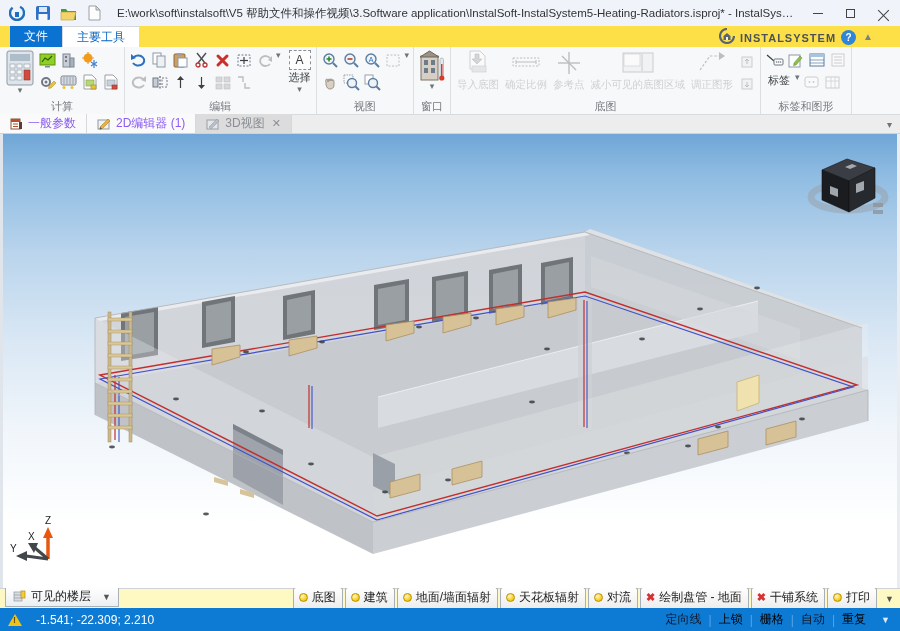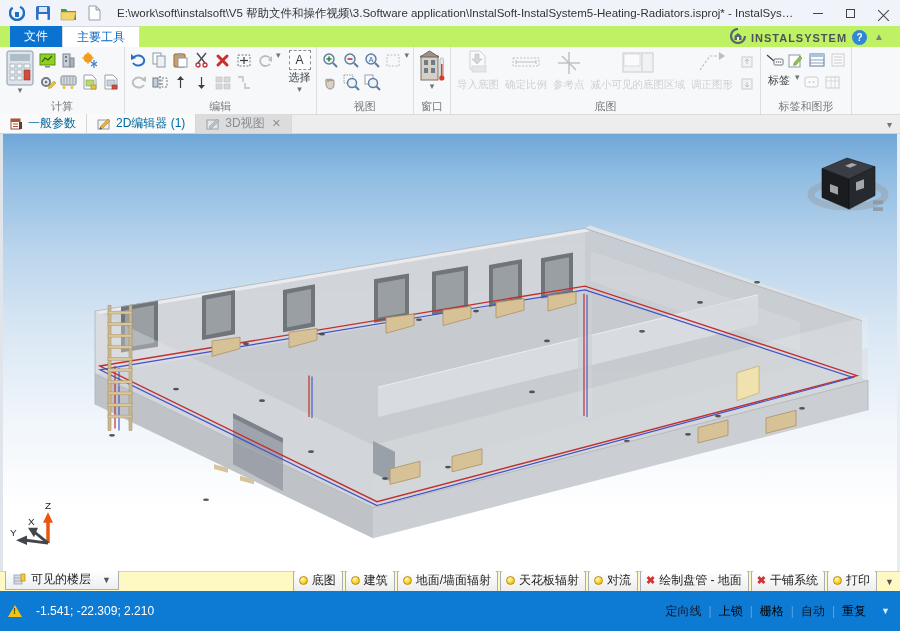--- a/index.html
+++ b/index.html
@@ -14,26 +14,26 @@
 .win-controls { display: flex; height: 26px; }
 .win-controls .wbtn { width: 33px; height: 26px; display: flex; align-items: center; justify-content: center; color: #444; }
 .wbtn .minbar { width: 10px; height: 1px; background: #444; display: block; }
 .wbtn .maxbox { width: 9px; height: 9px; border: 1px solid #444; display: block; }
 .wbtn .closex { position: relative; width: 11px; height: 11px; display: block; }
 .wbtn .closex::before, .wbtn .closex::after { content: ""; position: absolute; left: 5px; top: 0; width: 1px; height: 15px; background: #444; }
 .wbtn .closex::before { transform: rotate(45deg); }
 .wbtn .closex::after { transform: rotate(-45deg); }
 
 
-.tabrow { height: 21px; background: #bef264; display: flex; align-items: flex-end; flex: none; }
+.tabrow { height: 21px; background: #fde047; display: flex; align-items: flex-end; flex: none; }
 .rtab { height: 21px; padding: 3px 14px; font-size: 12px; display: flex; align-items: center; }
 .rtab.file { background: #0a72d0; color: #fff; margin-left: 10px; }
 .rtab.active { background: #ffffff; color: #0a66c2; border: 1px solid #d3d8de; border-bottom: none; }
 .tabrow-spacer { flex: 1; }
-.brandbox { display: flex; align-items: center; gap: 5px; padding-right: 10px; }
+.brandbox { display: flex; align-items: center; gap: 5px; padding-right: 21px; }
 .brandname { font-size: 11px; letter-spacing: 1px; color: #4c5358; font-weight: bold; }
 .helpdot { width: 15px; height: 15px; border-radius: 50%; background: #2f86d6; color: #fff; font-size: 10px; font-weight: bold; display: flex; align-items: center; justify-content: center; }
 .collapse-caret { color: #7a8085; font-size: 10px; padding: 0 6px 2px 2px; }
 
 
 .ribbon { height: 68px; background: #f7f8fa; border-bottom: 1px solid #d9dcdf; display: flex; flex: none; }
 .rgroup { border-right: 1px solid #dcdfe2; display: flex; flex-direction: column; padding: 2px 3px 0 3px; }
 .gicons { flex: 1; display: flex; align-items: flex-start; }
 .glabel { height: 15px; text-align: center; color: #75797d; font-size: 11px; line-height: 14px; }
 .ic { width: 19px; height: 18px; display: flex; align-items: center; justify-content: center; }
@@ -43,21 +43,21 @@
 .irow { display: flex; gap: 2px; }
 .caret { color: #6f7478; font-size: 9px; line-height: 8px; text-align: center; }
 .bigbtn { display: flex; flex-direction: column; align-items: center; justify-content: flex-start; padding: 1px 2px; }
 .capbtn { display: flex; flex-direction: column; align-items: center; justify-content: flex-start; padding: 1px 3px; font-size: 10.5px; color: #9b9fa3; }
 .capbtn .cap { margin-top: 2px; white-space: nowrap; }
 .selbtn { display: flex; flex-direction: column; align-items: center; margin-left: 5px; padding: 1px 2px; color: #3c4043; font-size: 11px; }
 .selbox { width: 22px; height: 20px; border: 1px dashed #8a9097; display: flex; align-items: center; justify-content: center; font-size: 12px; color: #3c4043; background: #fdfdfd; }
 
 
 .doctabs { height: 19px; background: #ededee; display: flex; align-items: flex-end; border-bottom: 1px solid #cfd3d7; flex: none; }
-.dtab { height: 19px; display: flex; align-items: center; gap: 5px; padding: 0 10px; font-size: 12px; background: #fafafa; border-right: 1px solid #d6d9dc; color: #0369a1; }
+.dtab { height: 19px; display: flex; align-items: center; gap: 5px; padding: 0 10px; font-size: 12px; background: #fafafa; border-right: 1px solid #d6d9dc; color: #8b5cf6; }
 .dtab.current { background: #dcdcdd; color: #8a8f94; }
 .dtab .tclose { color: #8a8f94; font-size: 11px; margin-left: 2px; }
 .dtabs-spacer { flex: 1; }
 .dtabs-caret { color: #6f7478; font-size: 10px; padding: 0 8px 3px 0; }
 
 
 .viewport { flex: 1; position: relative; border-left: 3px solid #e0e5eb; border-right: 3px solid #e9edf2;
   background: linear-gradient(180deg, #6fa6d6 0%, #8fbce2 9%, #b9d4ec 26%, #d9e7f4 45%, #f1f6fb 66%, #ffffff 86%); }
 .viewport svg.scene { position: absolute; inset: 0; width: 100%; height: 100%; }
 
@@ -68,21 +68,21 @@
 .layer-spacer { flex: 1; }
 .ltabs { display: flex; align-items: flex-end; margin-right: 4px; }
 .ltab { display: flex; align-items: center; gap: 4px; padding: 1px 6px 2px 5px; font-size: 12px; color: #222;
   border: 1px solid #a9afb6; border-bottom: none; border-radius: 3px 3px 0 0; background: linear-gradient(#ffffff, #ededee); margin-left: 2px; white-space: nowrap; }
 .bulb { width: 9px; height: 9px; border-radius: 50%; background: radial-gradient(circle at 35% 30%, #fff7c8, #f7d11e 60%, #d9a808); border: 1px solid #b98f06; display: inline-block; }
 .cross { color: #d63031; font-weight: bold; font-size: 11px; line-height: 9px; }
 .cross::before { content: "✖"; }
 .ltabs-caret { font-size: 9px; color: #555; padding: 0 6px 4px 4px; }
 
 
-.statusbar { height: 40px; background: #0d7bd4; display: flex; align-items: center; padding: 0 10px 0 8px; flex: none; color: #fff; }
+.statusbar { height: 23px; background: #0d7bd4; display: flex; align-items: center; padding: 0 10px 0 8px; flex: none; color: #fff; }
 .warn { width: 0; height: 0; border-left: 7px solid transparent; border-right: 7px solid transparent; border-bottom: 12px solid #f2c314; position: relative; margin-right: 14px; }
 .warn::after { content: "!"; position: absolute; left: -2px; top: 1px; font-size: 9px; font-weight: bold; color: #6b4d00; }
 .coords { font-size: 12px; }
 .status-spacer { flex: 1; }
 .stoggles { display: flex; align-items: center; gap: 7px; font-size: 12px; }
 .stog.on { color: #0f172a; }
 .stog.off { color: #000000; }
 .ssep { color: #5ea1dd; }
 .scaret { color: #dceafa; font-size: 9px; margin-left: 8px; }
 </style>

